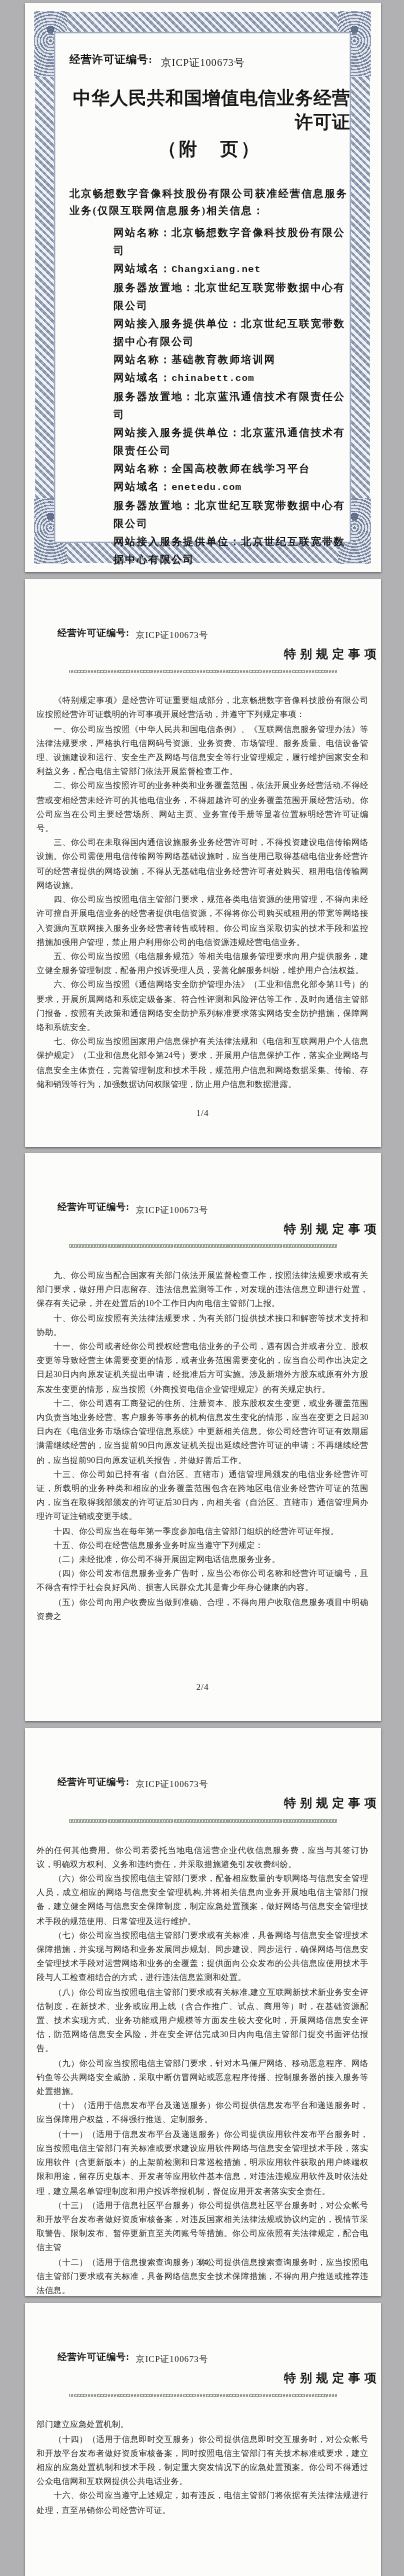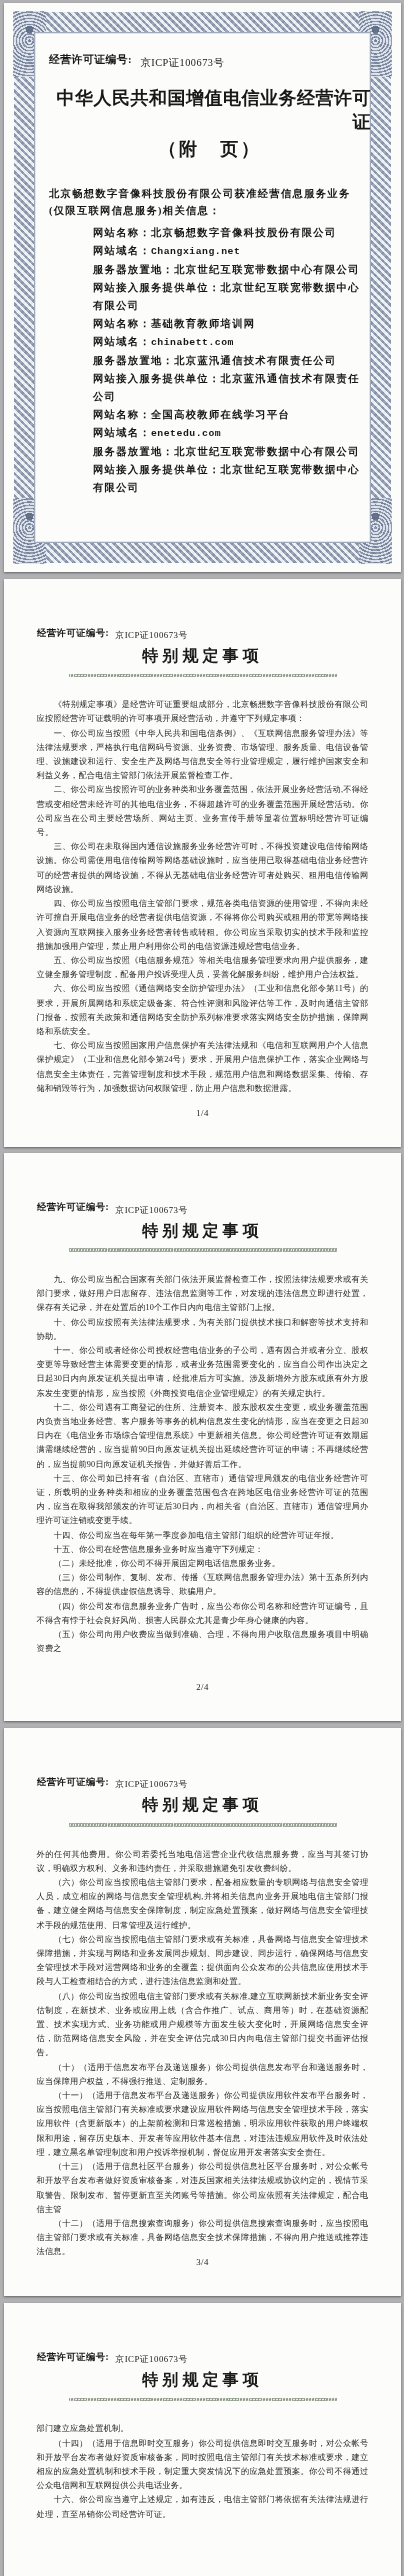--- a/index.html
+++ b/index.html
@@ -4,21 +4,21 @@
 <style>
   html,body{margin:0;padding:0;}
   body{
     width:405px;
     background:#b1b1b4;
     font-family:"Liberation Serif","DejaVu Serif",serif;
     padding:3.1px 0 0 0;
   }
   .page{
     position:relative;
-    width:397px;
+    width:356px;
     margin:0 auto 6.7px auto;
     background:#fcfcfa;
     box-shadow:0 1px 2.1px rgba(0,0,0,.45);
     overflow:hidden;
   }
   
   .page-cover{height:569px;}
   .frame{
     position:absolute; inset:9.3px 10.3px;
     background:
@@ -66,22 +66,22 @@
     font-family:"Liberation Mono","DejaVu Sans Mono",monospace;
     font-size:9.8px; letter-spacing:0.5px; font-weight:700;
   }
   
   .page-pv{height:568px;}
   .pv-header{padding-top:48px;margin-left:33px;white-space:nowrap;color:#181818;}
   .pv-header .lic-label{font-size:9.3px;}
   .pv-header .lic-value{font-size:8.8px;margin-left:4.1px;top:2.1px;}
   .pv-title{
     margin-top:6.2px;
-    text-align:center;
-    font-size:16px; font-weight:700; letter-spacing:4.1px; color:#1a1a1a;
+    text-align:right;
+    font-size:12px; font-weight:700; letter-spacing:4.1px; color:#1a1a1a;
   }
   .pv-wave{
     width:268px; height:3.6px; margin:6.7px auto 0 auto;
     background:
       repeating-linear-gradient(115deg, rgba(140,150,135,.85) 0 1.3px, rgba(140,150,135,0) 1.3px 2.6px),
       repeating-linear-gradient(65deg, rgba(140,150,135,.7) 0 1.3px, rgba(225,228,220,.6) 1.3px 2.6px);
   }
   .pv-body{
     width:332px; margin:21px auto 0 auto;
     font-size:8.2px; line-height:14.2px;
@@ -162,39 +162,39 @@
     <div class="pv-wave"></div>
     <div class="pv-body">
           <p class="ind">九、你公司应当配合国家有关部门依法开展监督检查工作，按照法律法规要求或有关部门要求，做好用户日志留存、违法信息监测等工作，对发现的违法信息立即进行处置，保存有关记录，并在处置后的10个工作日内向电信主管部门上报。</p>
           <p class="ind">十、你公司应按照有关法律法规要求，为有关部门提供技术接口和解密等技术支持和协助。</p>
           <p class="ind">十一、你公司或者经你公司授权经营电信业务的子公司，遇有因合并或者分立、股权变更等导致经营主体需要变更的情形，或者业务范围需要变化的，应当自公司作出决定之日起30日内向原发证机关提出申请，经批准后方可实施。涉及新增外方股东或原有外方股东发生变更的情形，应当按照《外商投资电信企业管理规定》的有关规定执行。</p>
           <p class="ind">十二、你公司遇有工商登记的住所、注册资本、股东股权发生变更，或业务覆盖范围内负责当地业务经营、客户服务等事务的机构信息发生变化的情形，应当在变更之日起30日内在《电信业务市场综合管理信息系统》中更新相关信息。你公司经营许可证有效期届满需继续经营的，应当提前90日向原发证机关提出延续经营许可证的申请；不再继续经营的，应当提前90日向原发证机关报告，并做好善后工作。</p>
           <p class="ind">十三、你公司如已持有省（自治区、直辖市）通信管理局颁发的电信业务经营许可证，所载明的业务种类和相应的业务覆盖范围包含在跨地区电信业务经营许可证的范围内，应当在取得我部颁发的许可证后30日内，向相关省（自治区、直辖市）通信管理局办理许可证注销或变更手续。</p>
           <p class="ind">十四、你公司应当在每年第一季度参加电信主管部门组织的经营许可证年报。</p>
           <p class="ind">十五、你公司在经营信息服务业务时应当遵守下列规定：</p>
           <p class="ind">（二）未经批准，你公司不得开展固定网电话信息服务业务。</p>
-          <p class="ind">（三）你公司制作、复制、发布、传播《互联网信息服务管理办法》第十五条所列内容的信息的，不得提供虚假信息诱导、欺骗用户。</p>
           <p class="ind">（四）你公司发布信息服务业务广告时，应当公布你公司名称和经营许可证编号，且不得含有悖于社会良好风尚、损害人民群众尤其是青少年身心健康的内容。</p>
           <p class="ind">（五）你公司向用户收费应当做到准确、合理，不得向用户收取信息服务项目中明确资费之</p>
         </div>
     <div class="pv-footer">2/4</div>
   </section>
 
   <section class="page page-pv">
     <div class="pv-header">
       <span class="lic-label">经营许可证编号:</span>
       <span class="lic-value">京ICP证100673号</span>
     </div>
     <div class="pv-title">特别规定事项</div>
     <div class="pv-wave"></div>
     <div class="pv-body">
           <p>外的任何其他费用。你公司若委托当地电信运营企业代收信息服务费，应当与其签订协议，明确双方权利、义务和违约责任，并采取措施避免引发收费纠纷。</p>
           <p class="ind">（六）你公司应当按照电信主管部门要求，配备相应数量的专职网络与信息安全管理人员，成立相应的网络与信息安全管理机构,并将相关信息向业务开展地电信主管部门报备，建立健全网络与信息安全保障制度，制定应急处置预案，做好网络与信息安全管理技术手段的规范使用、日常管理及运行维护。</p>
           <p class="ind">（七）你公司应当按照电信主管部门要求或有关标准，具备网络与信息安全管理技术保障措施，并实现与网络和业务发展同步规划、同步建设、同步运行，确保网络与信息安全管理技术手段对运营网络和业务的全覆盖；提供面向公众发布的公共信息应使用技术手段与人工检查相结合的方式，进行违法信息监测和处置。</p>
           <p class="ind">（八）你公司应当按照电信主管部门要求或有关标准,建立互联网新技术新业务安全评估制度，在新技术、业务或应用上线（含合作推广、试点、商用等）时，在基础资源配置、技术实现方式、业务功能或用户规模等方面发生较大变化时，开展网络信息安全评估，防范网络信息安全风险，并在安全评估完成30日内向电信主管部门提交书面评估报告。</p>
+          <p class="ind">（九）你公司应当按照电信主管部门要求，针对木马僵尸网络、移动恶意程序、网络钓鱼等公共网络安全威胁，采取中断仿冒网站或恶意程序传播、控制服务器的接入服务等处置措施。</p>
           <p class="ind">（十）（适用于信息发布平台及递送服务）你公司提供信息发布平台和递送服务时，应当保障用户权益，不得强行推送、定制服务。</p>
           <p class="ind">（十一）（适用于信息发布平台及递送服务）你公司提供应用软件发布平台服务时，应当按照电信主管部门有关标准或要求建设应用软件网络与信息安全管理技术手段，落实应用软件（含更新版本）的上架前检测和日常巡检措施，明示应用软件获取的用户终端权限和用途，留存历史版本、开发者等应用软件基本信息，对违法违规应用软件及时依法处理，建立黑名单管理制度和用户投诉举报机制，督促应用开发者落实安全责任。</p>
           <p class="ind">（十三）（适用于信息社区平台服务）你公司提供信息社区平台服务时，对公众帐号和开放平台发布者做好资质审核备案，对违反国家相关法律法规或协议约定的，视情节采取警告、限制发布、暂停更新直至关闭账号等措施。你公司应依照有关法律规定，配合电信主管</p>
           <p class="ind">（十二）（适用于信息搜索查询服务）你公司提供信息搜索查询服务时，应当按照电信主管部门要求或有关标准，具备网络信息安全技术保障措施，不得向用户推送或推荐违法信息。</p>
         </div>
     <div class="pv-footer">3/4</div>
   </section>
 
   <section class="page page-pv">
     <div class="pv-header">

